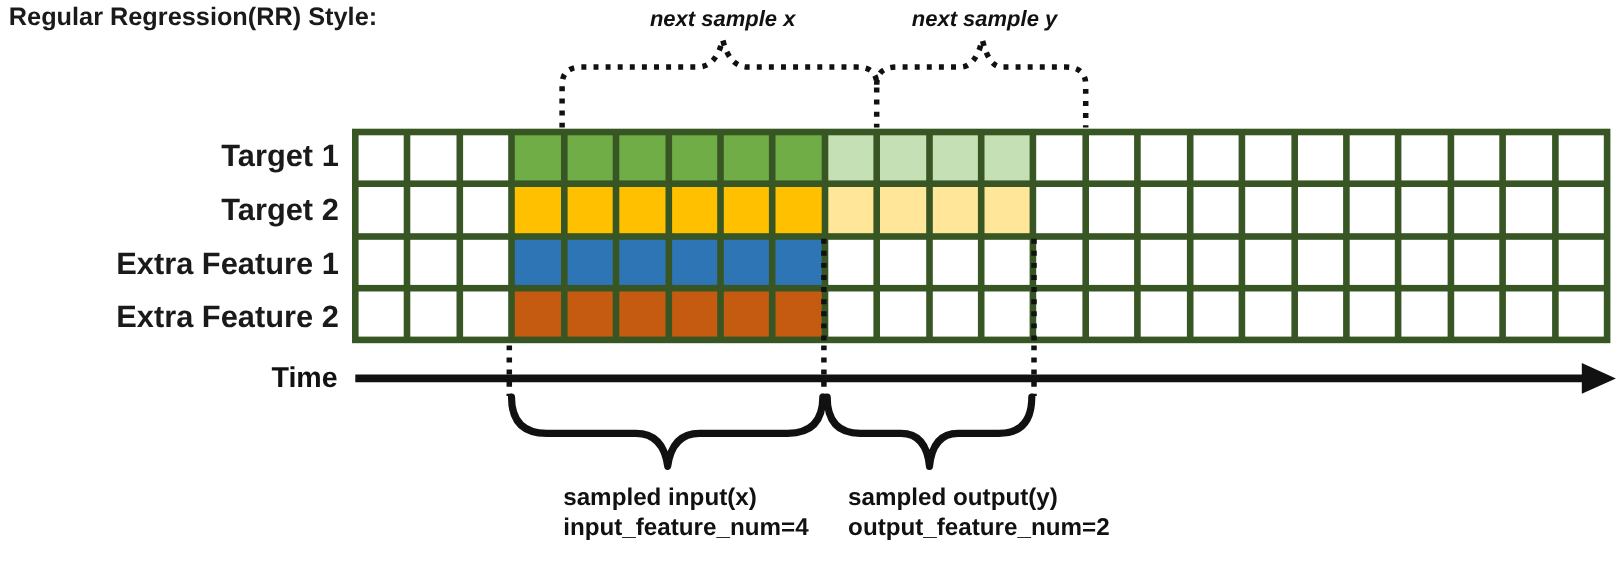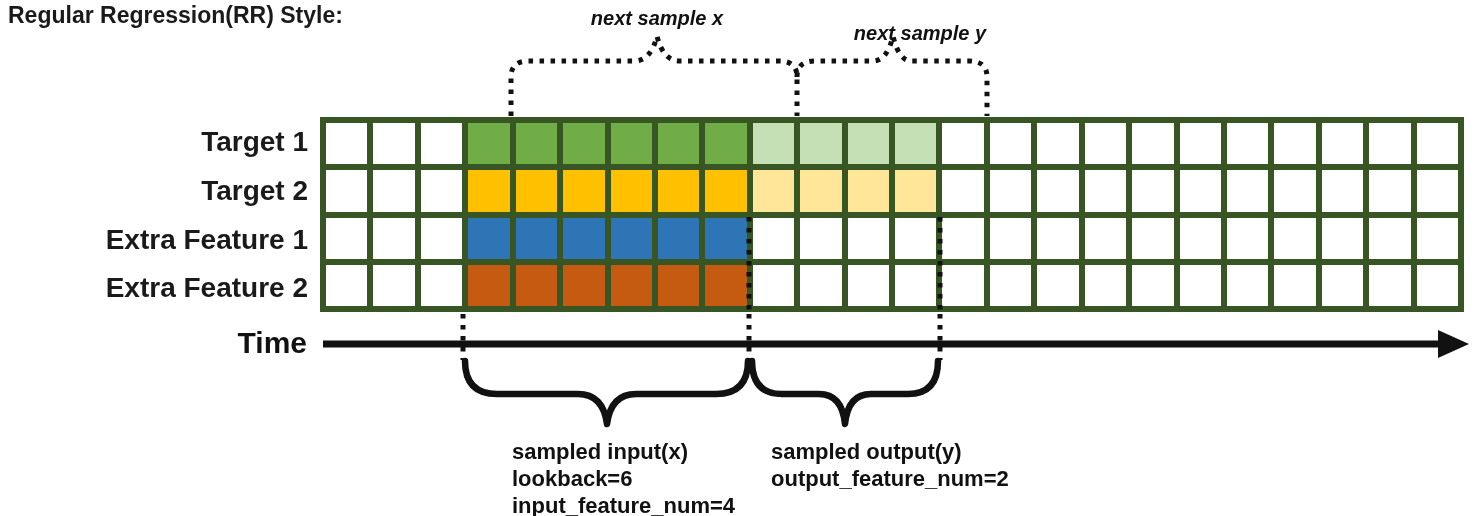--- a/index.html
+++ b/index.html
@@ -14,38 +14,38 @@
     position:absolute;left:8px;top:2px;
     font-size:23px;font-weight:700;color:#1a1a1a;
     letter-spacing:0px;white-space:nowrap;
   }
   .next-label{
     position:absolute;top:7px;width:280px;
     font-size:20px;font-style:italic;font-weight:600;color:#111;
     text-align:center;white-space:nowrap;
   }
   #next-x{left:517px;}
-  #next-y{left:780px;margin-top:15px;}
+  #next-y{left:755px;}
   .row-label{
     position:absolute;left:20px;width:288px;height:49px;
     line-height:49px;text-align:right;
     font-size:28px;font-weight:700;color:#1a1a1a;white-space:nowrap;
   }
   #sample-grid{
     position:absolute;left:320px;top:117px;
     width:1144px;height:195px;
     box-sizing:border-box;
     display:grid;
     gap:6px;padding:6px;
   }
   .cell{width:100%;height:100%;}
   .time-label{
     position:absolute;left:205px;top:324px;width:102px;height:38px;
     line-height:38px;text-align:right;
-    font-size:30px;font-weight:700;color:#111;white-space:nowrap;
+    font-size:26px;font-weight:700;color:#111;white-space:nowrap;
   }
   .anno-block{
     position:absolute;top:438px;
     font-size:22px;font-weight:600;color:#111;
     line-height:27px;white-space:nowrap;
   }
   #anno-input{left:512px;}
   #anno-output{left:771px;}
   #overlay{
     position:absolute;left:0;top:0;width:1476px;height:516px;
@@ -163,21 +163,20 @@
       <div class="cell" style="background: rgb(255, 255, 255);"></div>
       <div class="cell" style="background: rgb(255, 255, 255);"></div>
       <div class="cell" style="background: rgb(255, 255, 255);"></div>
       <div class="cell" style="background: rgb(255, 255, 255);"></div>
     </div>
 
   <div class="time-label">Time</div>
 
   <div class="anno-block" id="anno-input">
     <div>sampled input(x)</div>
-    <div>lookback=6</div>
     <div>input_feature_num=4</div>
   </div>
   <div class="anno-block" id="anno-output">
     <div>sampled output(y)</div>
     <div>output_feature_num=2</div>
   </div>
 
   <svg id="overlay" viewBox="0 0 1476 516" xmlns="http://www.w3.org/2000/svg">
 
     <path d="M 511 116 L 511 77 Q 511 61 529 61 L 634 61 Q 651 61 657 36 Q 663 61 680 61 L 779 61 Q 797 61 797 77 L 797 116" fill="none" stroke="#111111" stroke-width="5" stroke-dasharray="4.5 6.5"></path>

